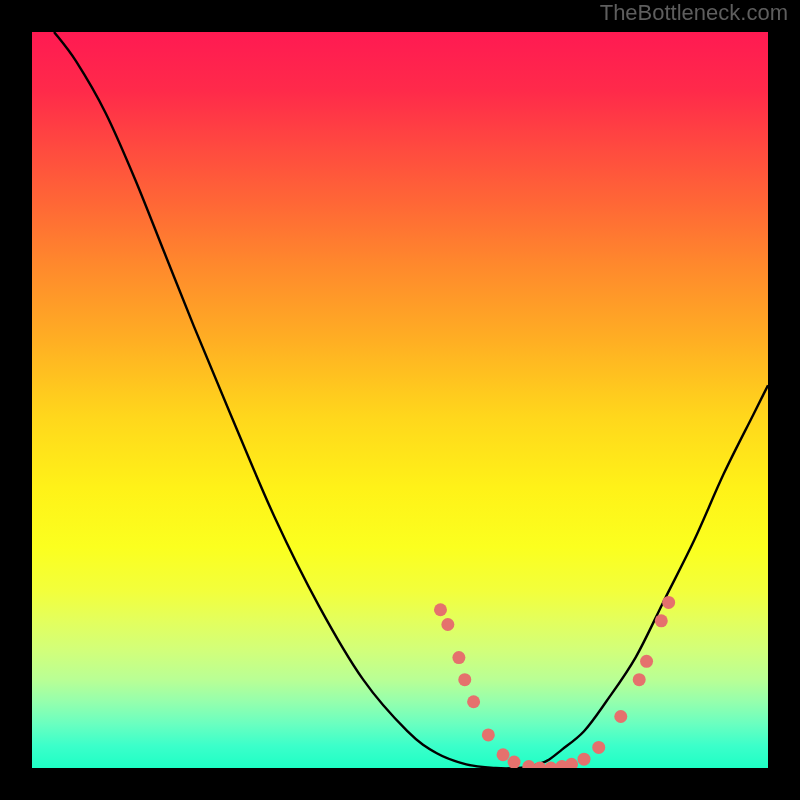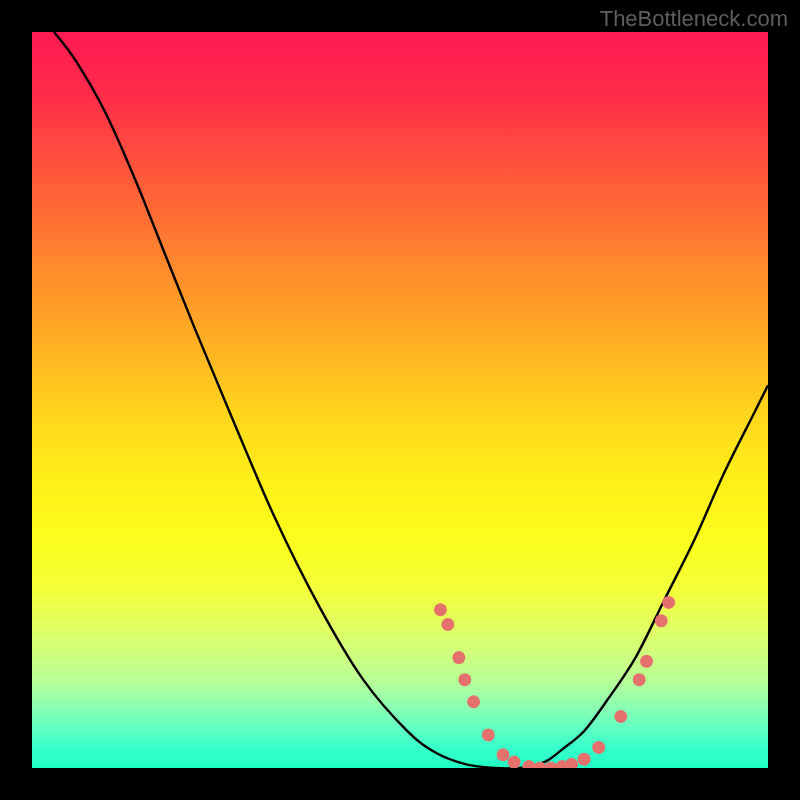--- a/index.html
+++ b/index.html
@@ -5,21 +5,21 @@
   * { margin: 0; padding: 0; box-sizing: border-box; }
   body {
     width: 800px;
     height: 800px;
     background: #000;
     position: relative;
     font-family: Arial, sans-serif;
   }
   .watermark {
     position: absolute;
-    top: 6px;
+    top: 0;
     right: 12px;
     color: #5e5e5e;
     font-size: 22px;
     font-weight: 500;
     z-index: 10;
   }
   .plot-area {
     position: absolute;
     left: 32px;
     top: 32px;

